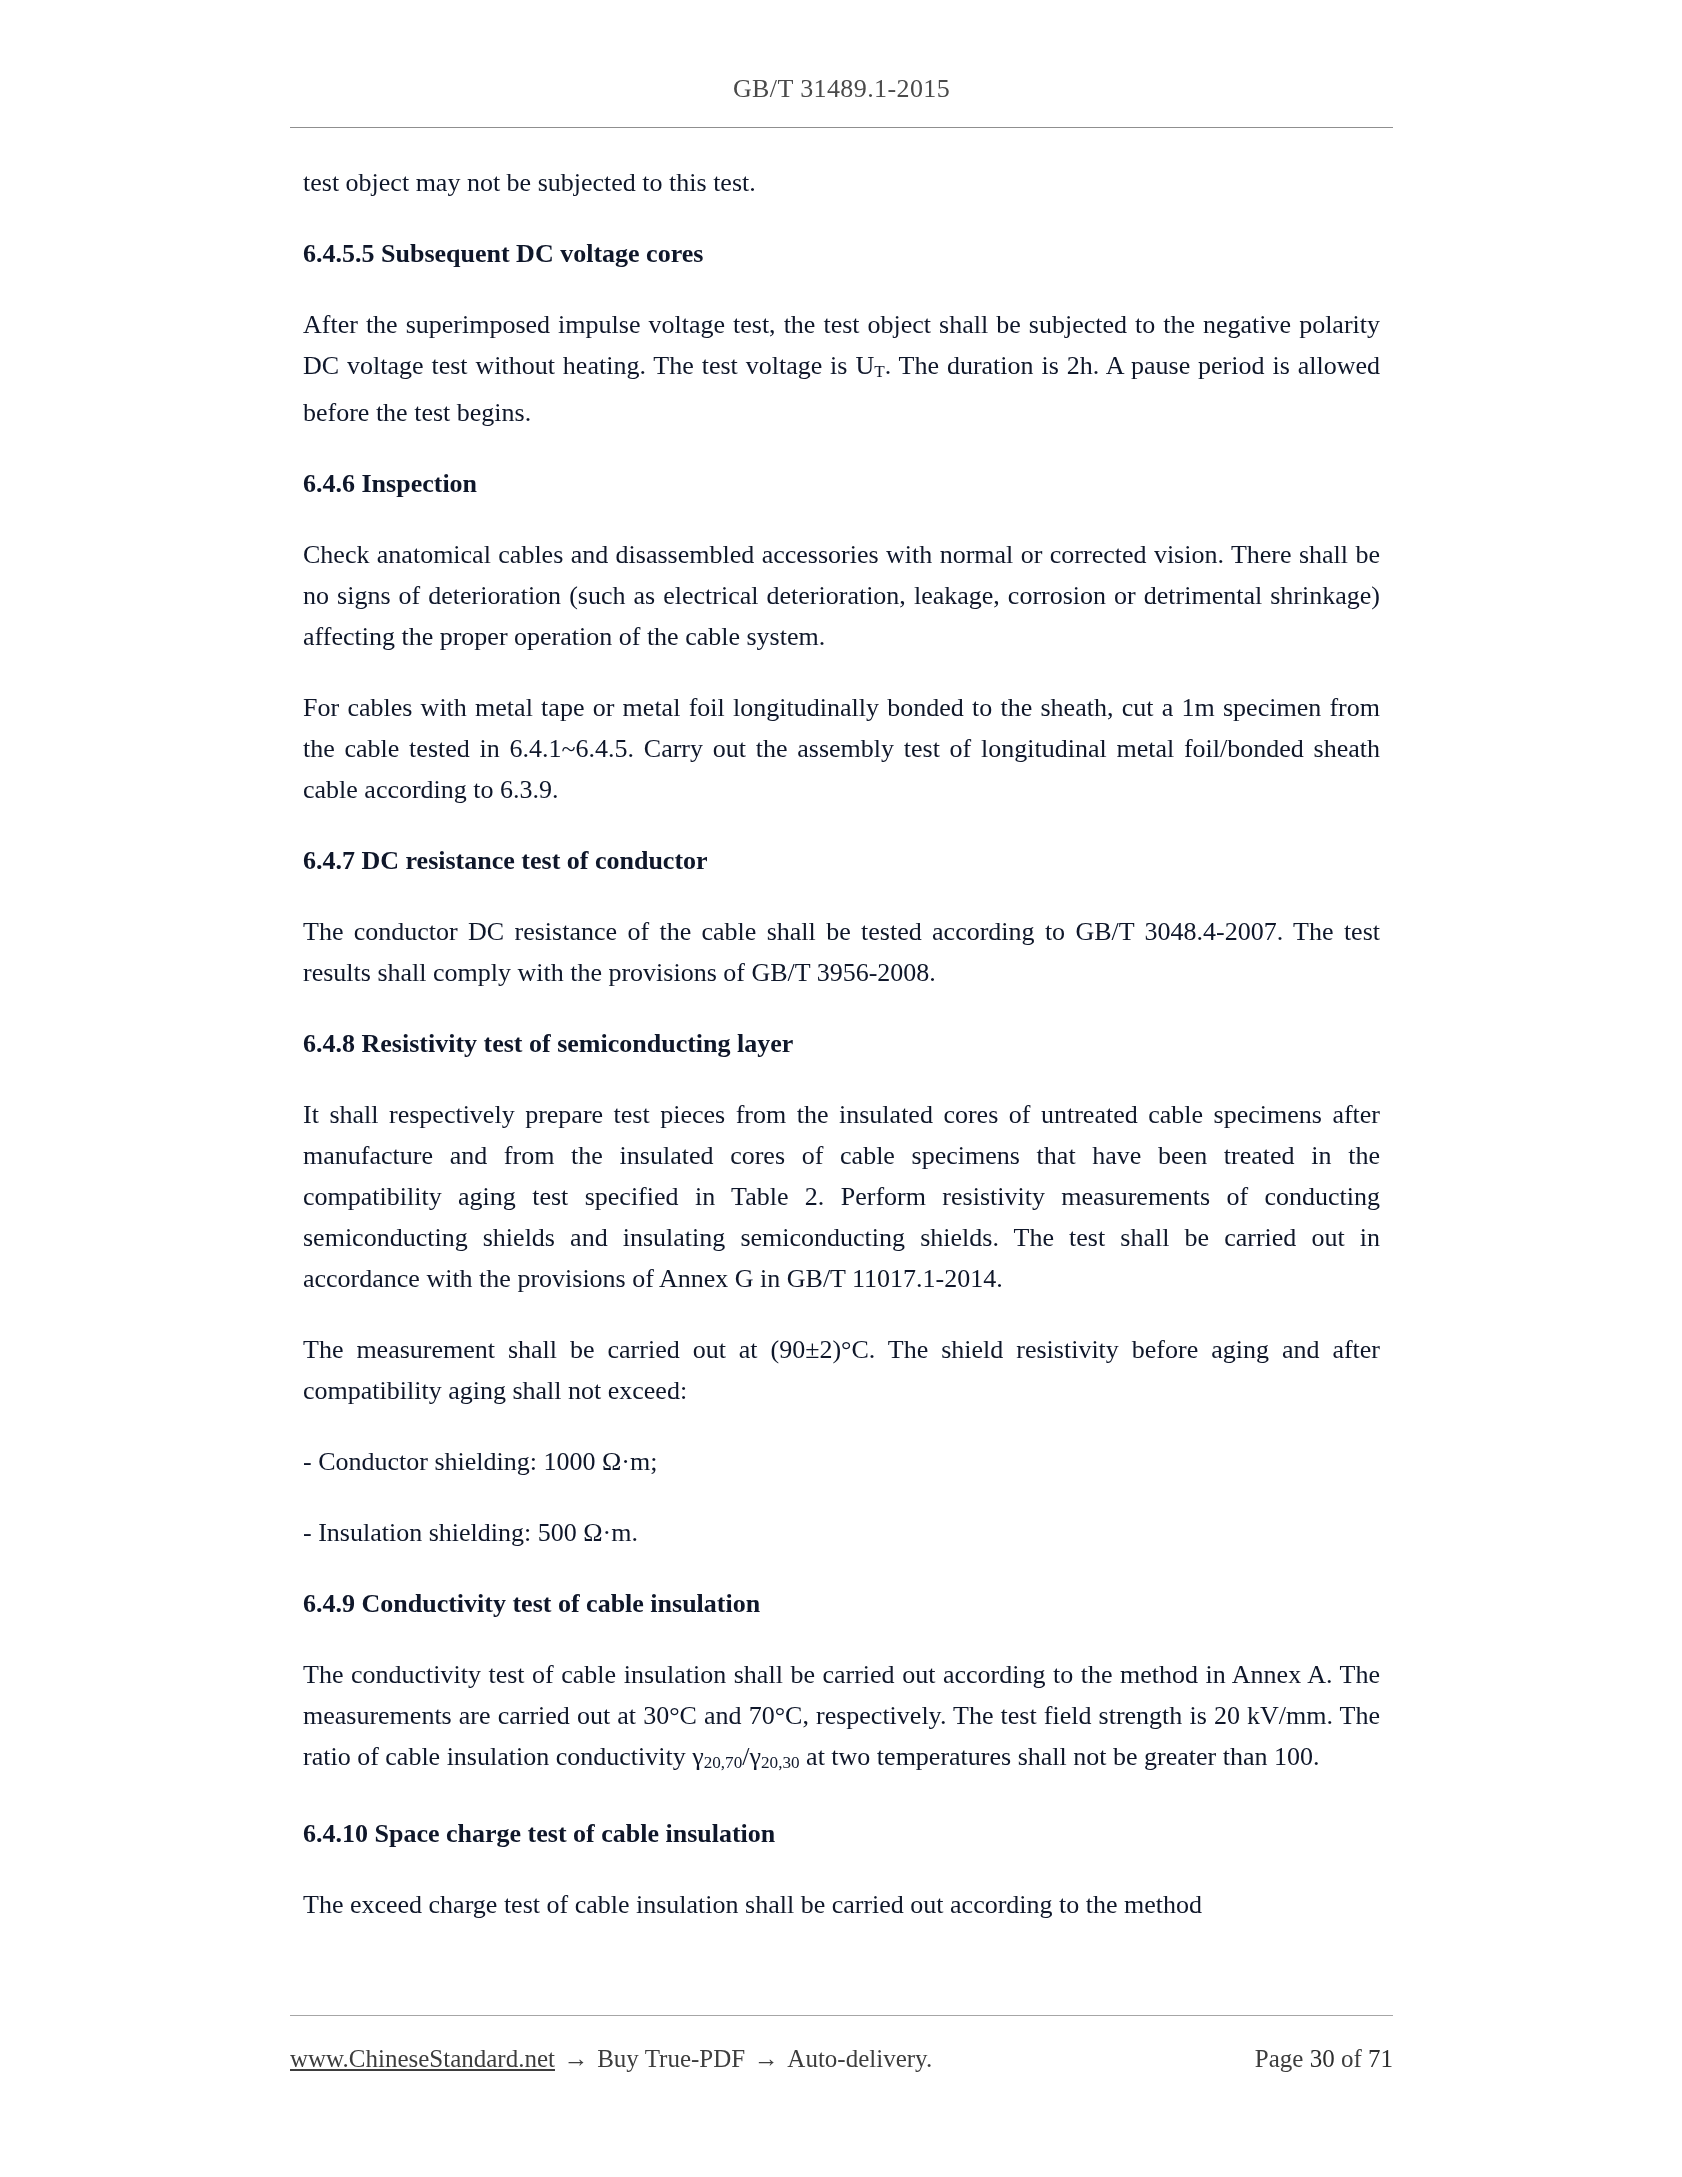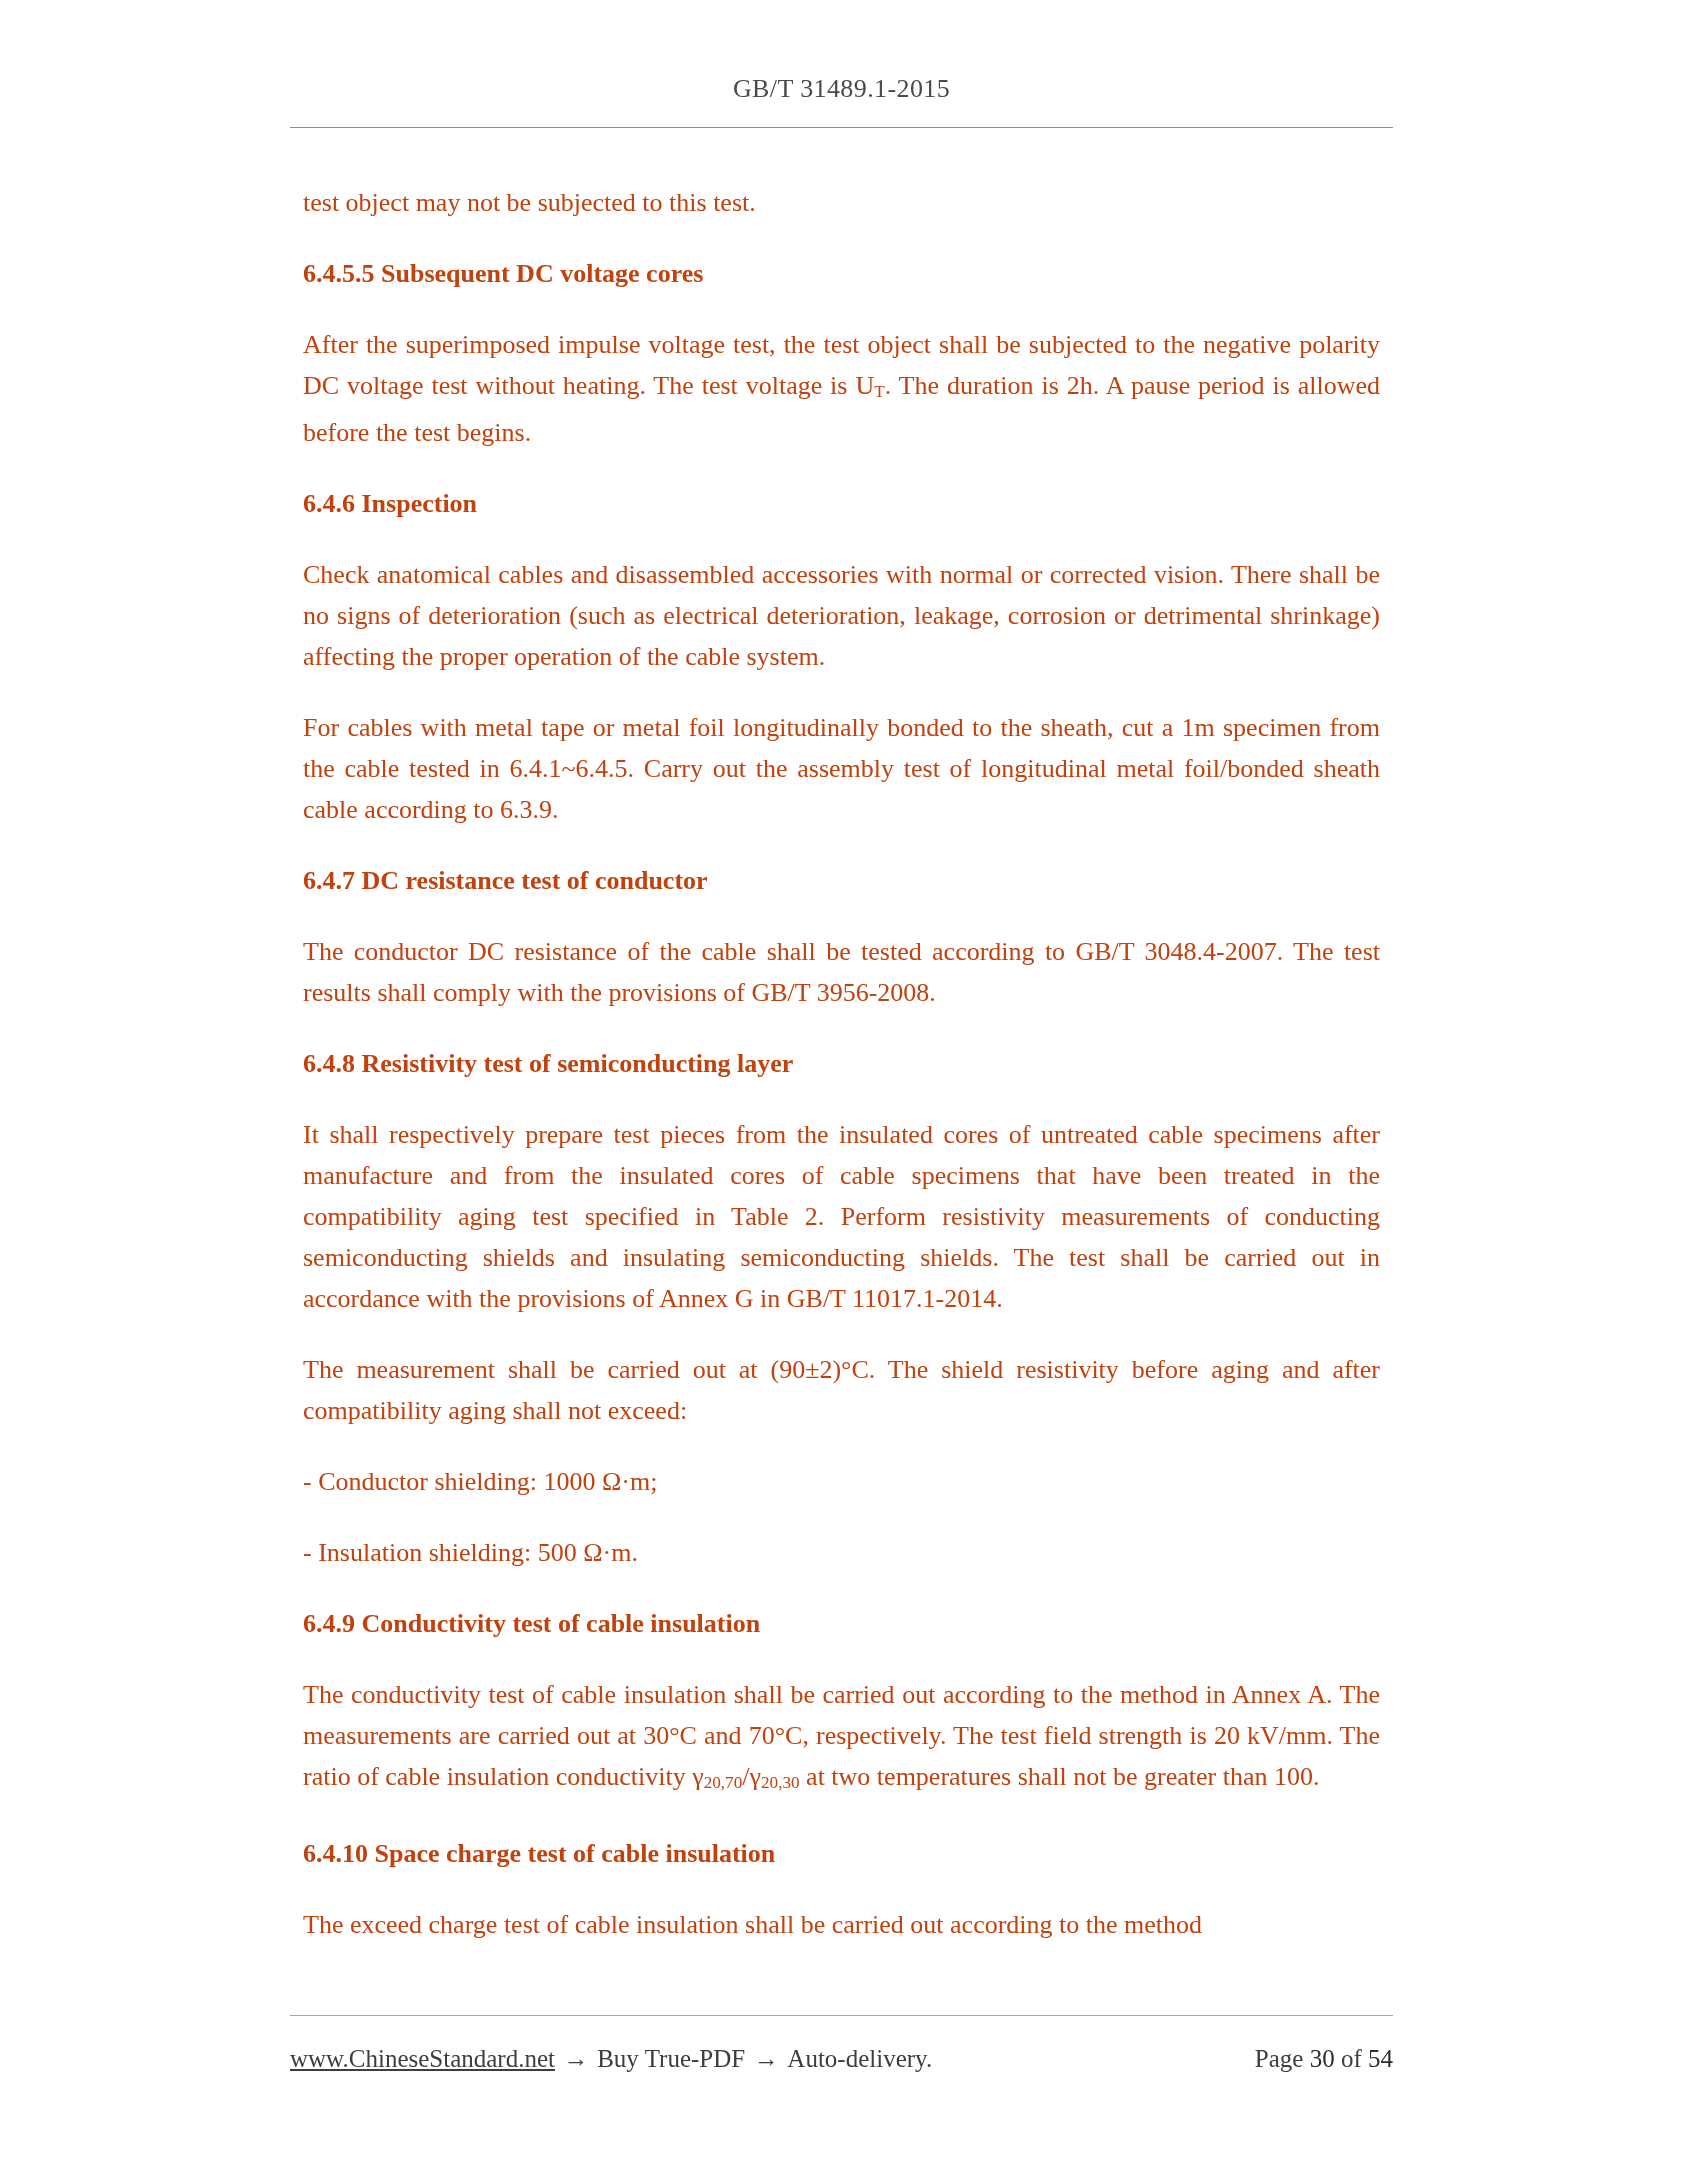--- a/index.html
+++ b/index.html
@@ -34,26 +34,26 @@
     position: absolute;
     top: 127px;
     left: 290px;
     width: 1103px;
     border: 0;
     border-top: 1.7px solid #8f8f8f;
     margin: 0;
   }
   .content {
     position: absolute;
-    top: 182px;
+    top: 162px;
     left: 303px;
     width: 1077px;
     font-size: 26px;
     line-height: 41px;
-    color: #c2410c;
+    color: #0f172a;
     text-align: justify;
   }
   .content p, .content h2 {
     margin: 0 0 30px 0;
     padding: 0;
   }
   .content h2 {
     font-size: 26px;
     line-height: 41px;
     font-weight: bold;
@@ -148,17 +148,17 @@
     <p><span>The conductivity test of cable insulation shall be carried out according to the method in Annex A. The measurements are carried out at 30°C and 70°C, respectively. The test field strength is 20 kV/mm. The ratio of cable insulation conductivity γ</span><span class="sub">20,70</span><span>/γ</span><span class="sub">20,30</span><span> at two temperatures shall not be greater than 100.</span></p>
 
     <h2>6.4.10 Space charge test of cable insulation</h2>
 
     <p class="single-line">The exceed charge test of cable insulation shall be carried out according to the method</p>
 
   </div>
 
   <div class="page-footer">
     <span class="footer-left"><span class="footer-link">www.ChineseStandard.net</span><span class="footer-arrow">→</span><span>Buy True-PDF</span><span class="footer-arrow">→</span><span>Auto-delivery.</span></span>
-    <span class="footer-right"><span>Page</span>&nbsp;<span class="page-num">30</span>&nbsp;<span>of</span>&nbsp;<span class="page-num">54</span></span>
+    <span class="footer-right"><span>Page</span>&nbsp;<span class="page-num">30</span>&nbsp;<span>of</span>&nbsp;<span class="page-num">71</span></span>
   </div>
 
 </div>
 
 
 </body></html>

